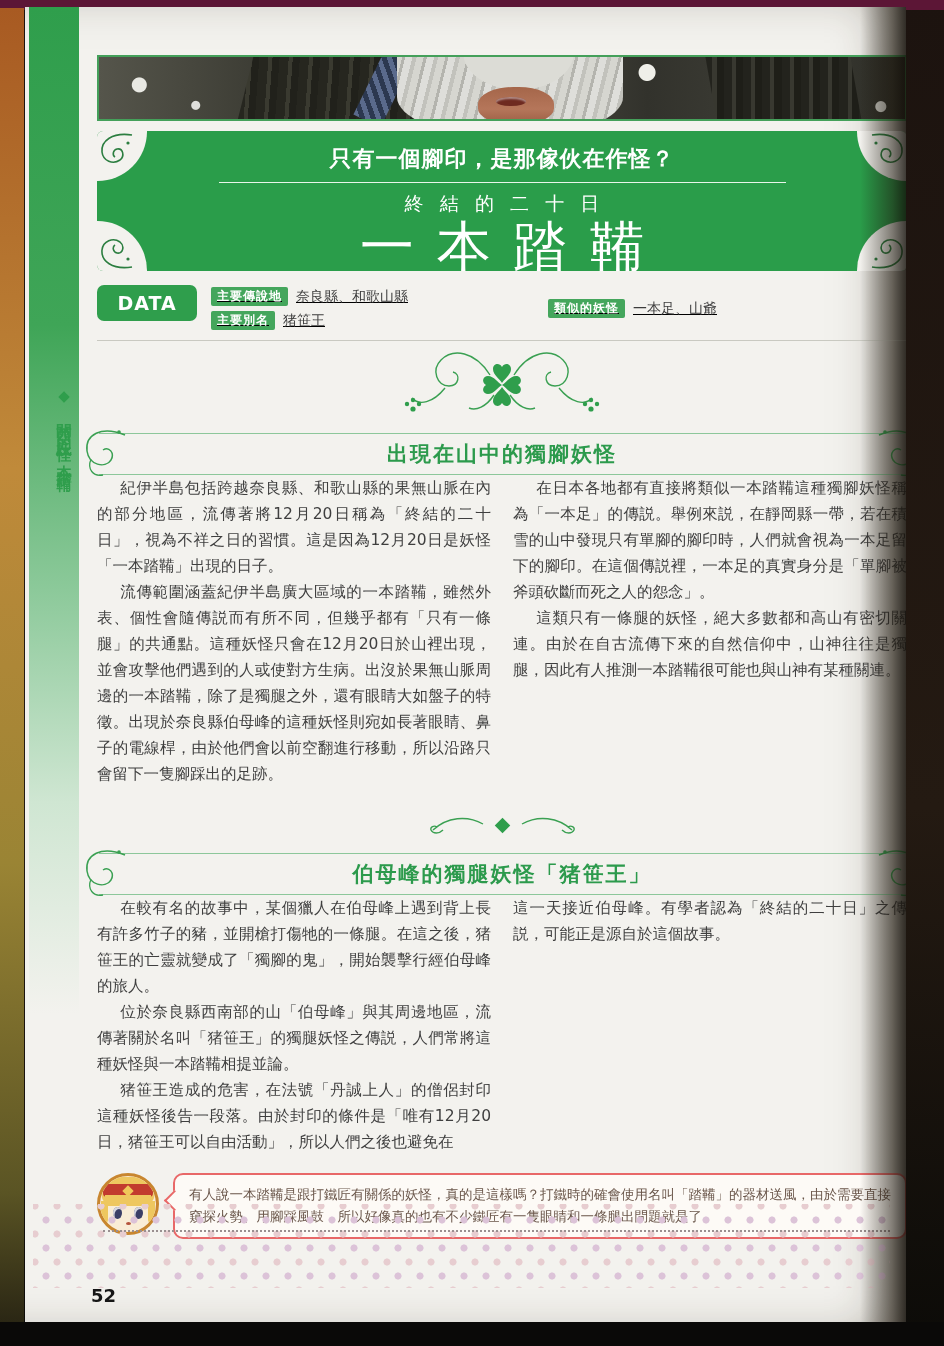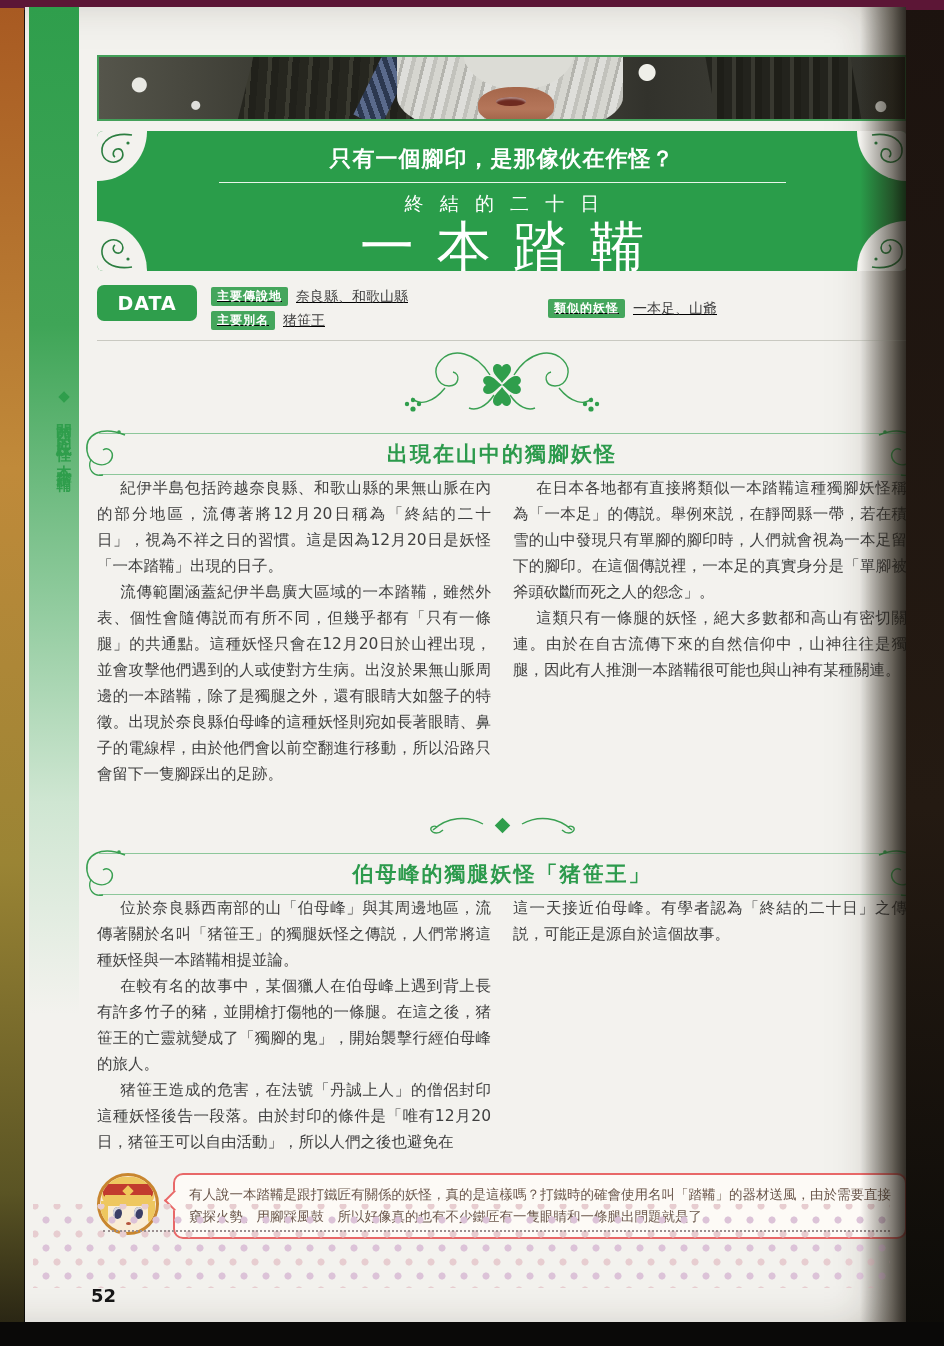--- a/index.html
+++ b/index.html
@@ -297,22 +297,22 @@
           <svg viewBox="0 0 48 56">
               <path d="M46 12 C22 2 6 12 8 28 C10 42 26 46 32 37 C36 30 30 23 24 27" fill="none" stroke="#3aa052" stroke-width="1.5"></path>
               <path d="M12 36 C8 46 14 54 24 52" fill="none" stroke="#3aa052" stroke-width="1.3"></path>
               <circle cx="40" cy="9" r="1.8" fill="#3aa052"></circle>
             </svg>
         </span>
       </div>
 
       <div class="columns">
         <div class="col">
+          <p>在較有名的故事中，某個獵人在伯母峰上遇到背上長有許多竹子的豬，並開槍打傷牠的一條腿。在這之後，猪笹王的亡靈就變成了「獨腳的鬼」，開始襲擊行經伯母峰的旅人。</p>
           <p>位於奈良縣西南部的山「伯母峰」與其周邊地區，流傳著關於名叫「猪笹王」的獨腿妖怪之傳説，人們常將這種妖怪與一本踏鞴相提並論。</p>
-          <p>在較有名的故事中，某個獵人在伯母峰上遇到背上長有許多竹子的豬，並開槍打傷牠的一條腿。在這之後，猪笹王的亡靈就變成了「獨腳的鬼」，開始襲擊行經伯母峰的旅人。</p>
           <p>猪笹王造成的危害，在法號「丹誠上人」的僧侶封印這種妖怪後告一段落。由於封印的條件是「唯有12月20日，猪笹王可以自由活動」，所以人們之後也避免在</p>
         </div>
         <div class="col">
           <p class="cont">這一天接近伯母峰。有學者認為「終結的二十日」之傳説，可能正是源自於這個故事。</p>
         </div>
       </div>
 
       <div class="note">
         <div class="avatar">
           <div class="av-hair"></div>

